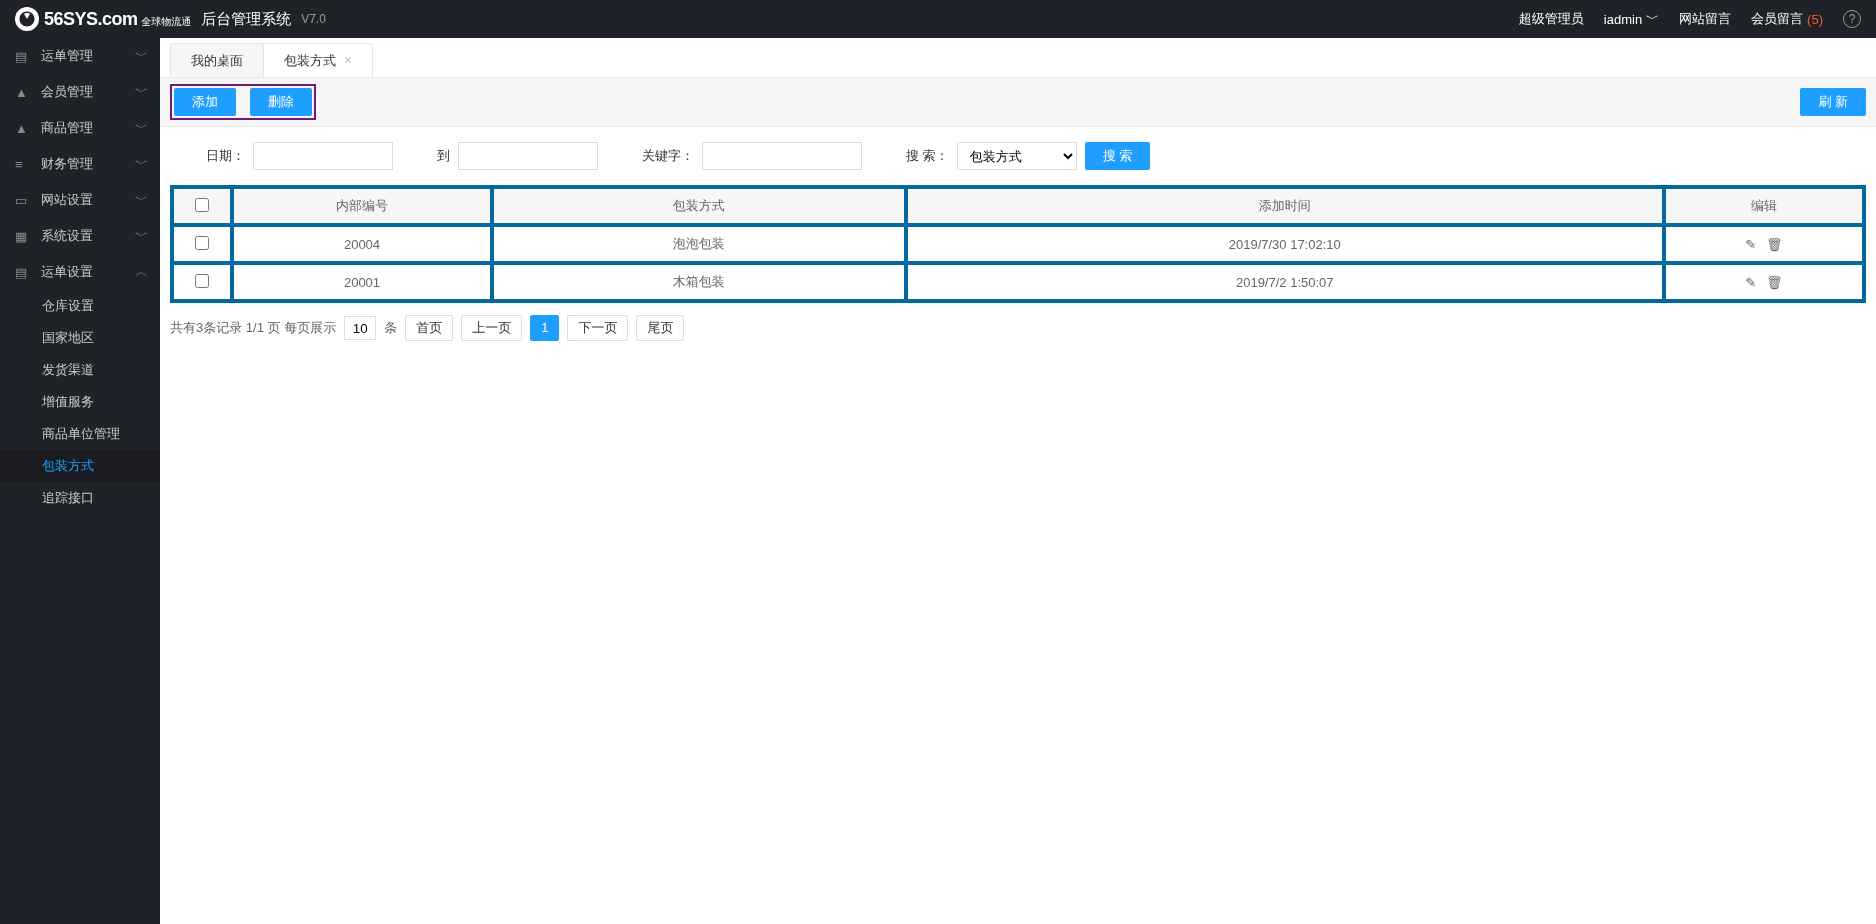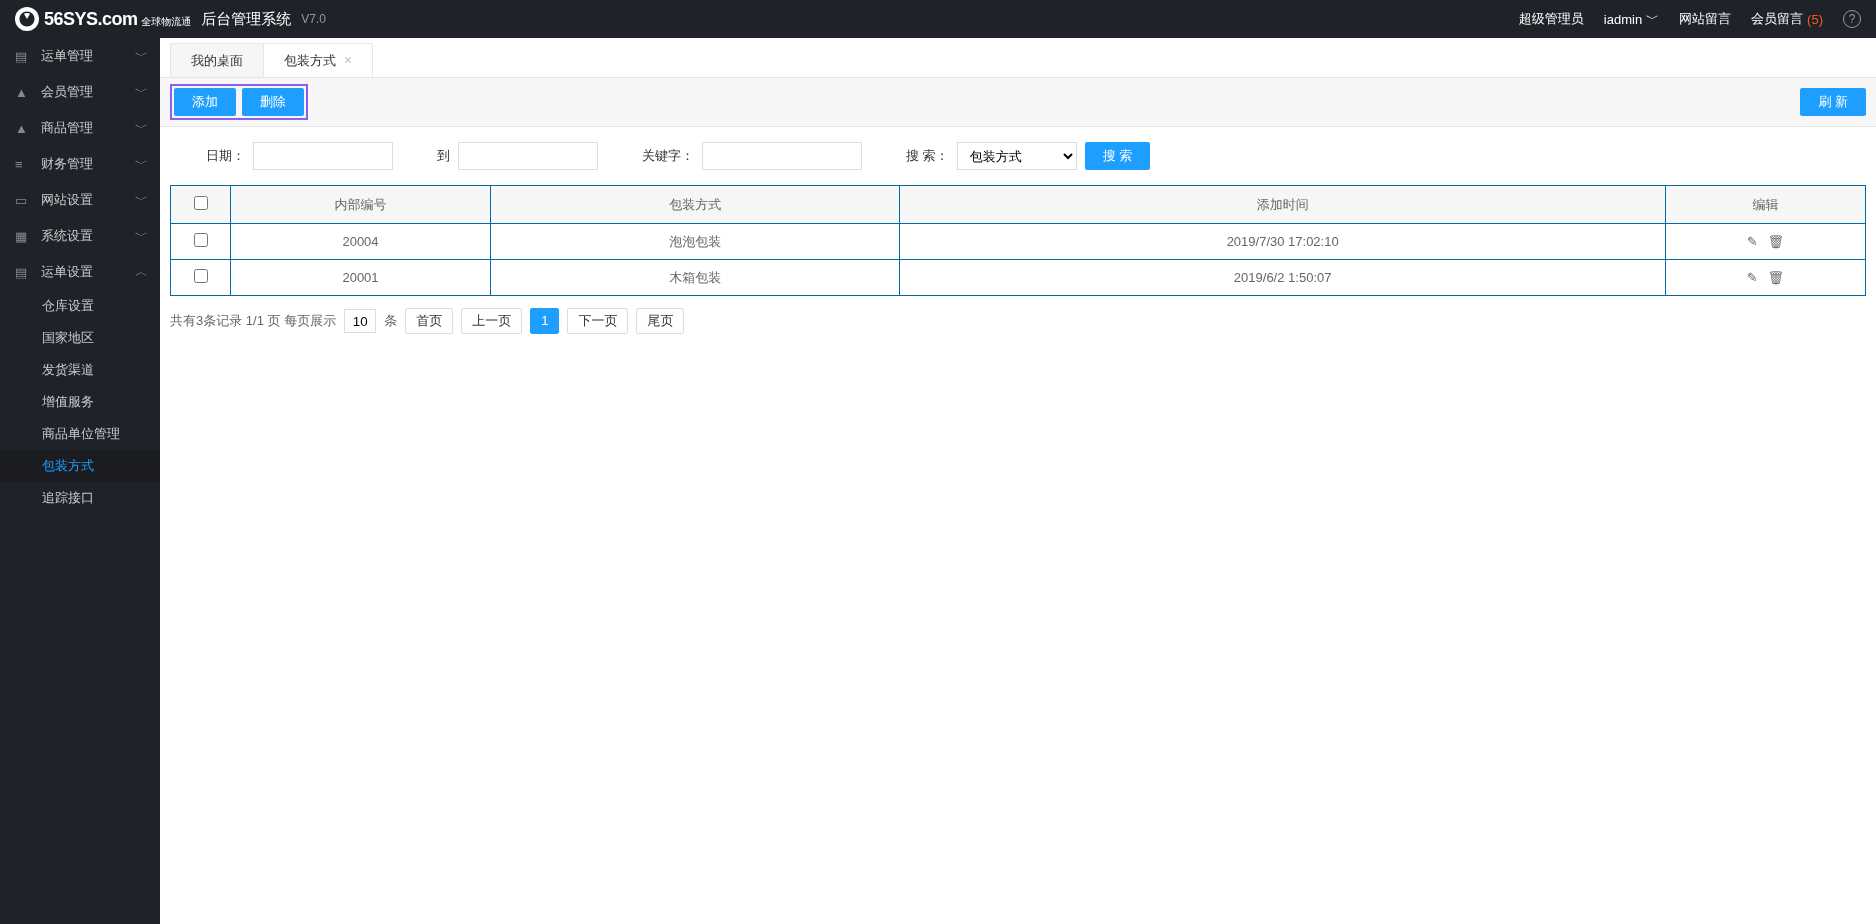--- a/index.html
+++ b/index.html
@@ -37,33 +37,33 @@
     
     
     .tabs { height: 40px; border-bottom: 1px solid #e6e6e6; display: flex; align-items: flex-end; padding-left: 10px; padding-top: 6px; }
     .tab { padding: 0 20px; height: 34px; line-height: 33px; border: 1px solid #e6e6e6; border-bottom: none; background: #fff; margin-right: -1px; cursor: pointer; font-size: 13px; display: flex; align-items: center; gap: 8px; border-radius: 2px 2px 0 0; }
     .tab.active { background: #f6f6f6; }
     .tab-close { color: #c2c2c2; font-size: 14px; }
     
     
     .toolbar { background: #f6f6f6; border-bottom: 1px solid #e6e6e6; padding: 6px 10px; display: flex; align-items: center; }
     .btn { display: inline-block; padding: 0 18px; height: 28px; line-height: 28px; background: #1e9fff; color: #fff; border: none; cursor: pointer; font-size: 13px; border-radius: 2px; }
-    .btn-group-highlight { border: 2px solid #8b5cf6; display: inline-flex; padding: 2px; gap: 6px; }
+    .btn-group-highlight { border: 2px solid #701a75; display: inline-flex; padding: 2px; gap: 14px; }
     .toolbar-right { margin-left: auto; }
     
     
     .search-bar { padding: 15px 10px; display: flex; align-items: center; gap: 8px; font-size: 13px; }
     .search-bar label { color: #333; margin-left: 36px; }
     .search-bar input[type="text"] { height: 28px; border: 1px solid #ddd; padding: 0 8px; font-size: 13px; width: 140px; }
     .search-bar select { height: 28px; border: 1px solid #ddd; padding: 0 8px; font-size: 13px; width: 120px; background: #fff; }
     
     
     .table-wrap { padding: 0 10px; }
     table { width: 100%; border-collapse: collapse; }
-    th, td { border: 1px solid #0369a1; text-align: center; padding: 8px; font-size: 13px; }
+    th, td { border: 4px solid #0369a1; text-align: center; padding: 8px; font-size: 13px; }
     th { background: #f6f6f6; font-weight: normal; color: #666; height: 38px; }
     td { color: #666; height: 36px; }
     .cell-check { width: 60px; }
     .cell-code { width: 260px; }
     .cell-actions { width: 200px; }
     .action-icons { display: flex; justify-content: center; gap: 10px; color: #666; }
     .action-icons span { cursor: pointer; }
     .highlight-cell { outline: 2px solid #ff0000; outline-offset: -2px; }
     
     
@@ -212,21 +212,21 @@
                 <div class="action-icons">
                   <span>✎</span>
                   <span>🗑</span>
                 </div>
               </td>
             </tr>
             <tr>
               <td class="cell-check"><input type="checkbox" style=""></td>
               <td>20001</td>
               <td>木箱包装</td>
-              <td>2019/6/2 1:50:07</td>
+              <td>2019/7/2 1:50:07</td>
               <td class="cell-actions">
                 <div class="action-icons">
                   <span>✎</span>
                   <span>🗑</span>
                 </div>
               </td>
             </tr>
           </tbody>
       </table>
     </div>

